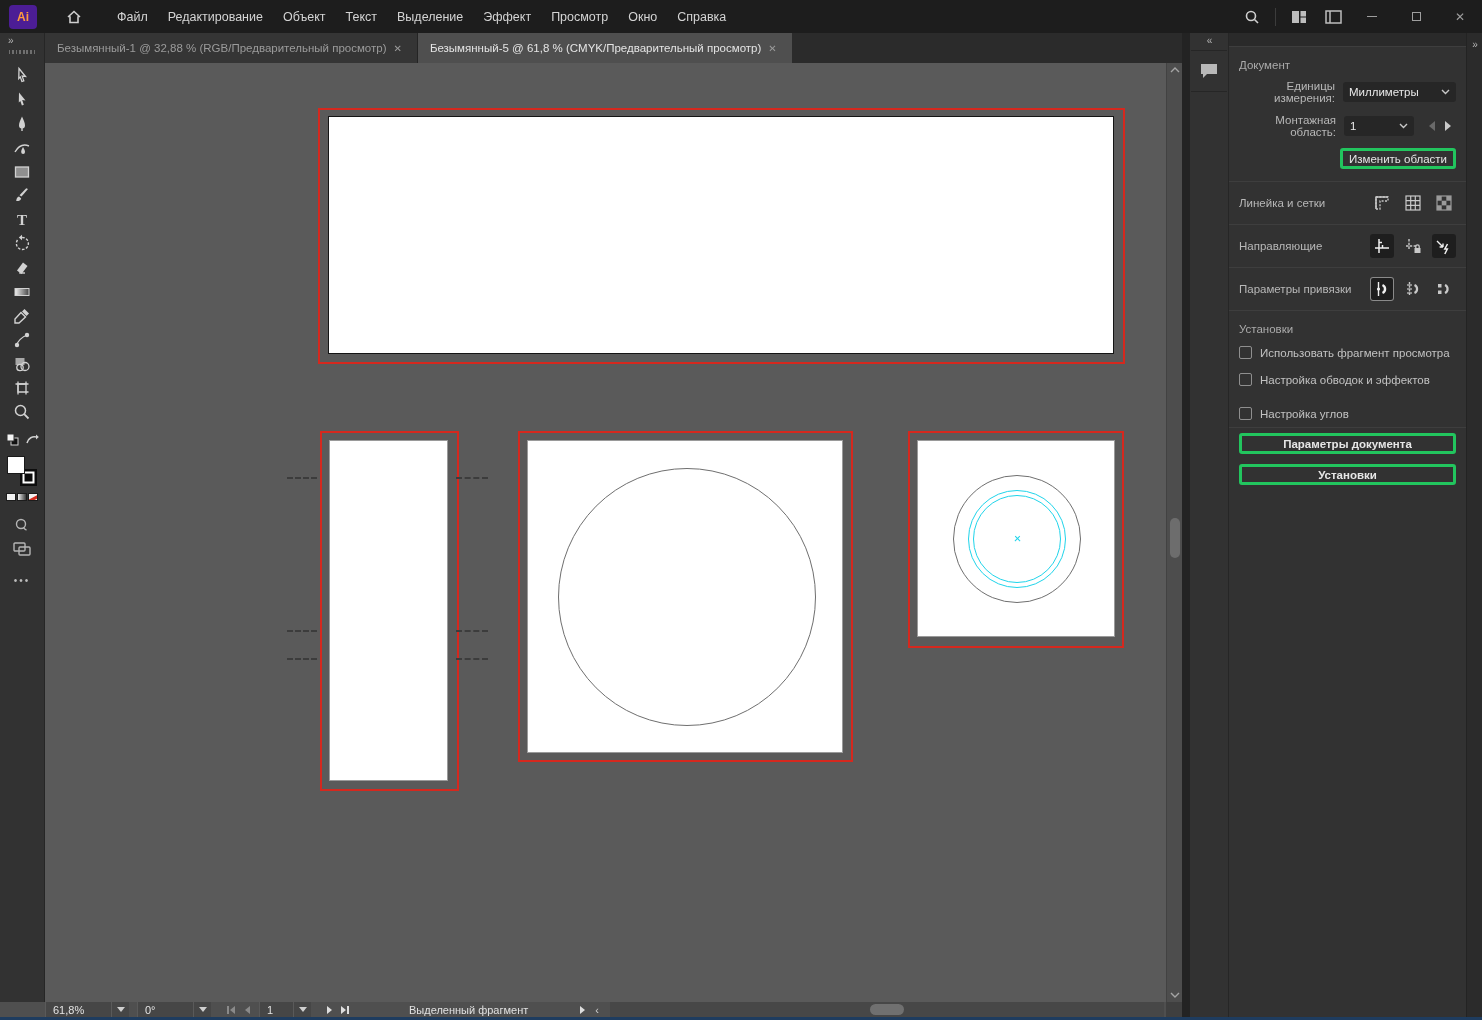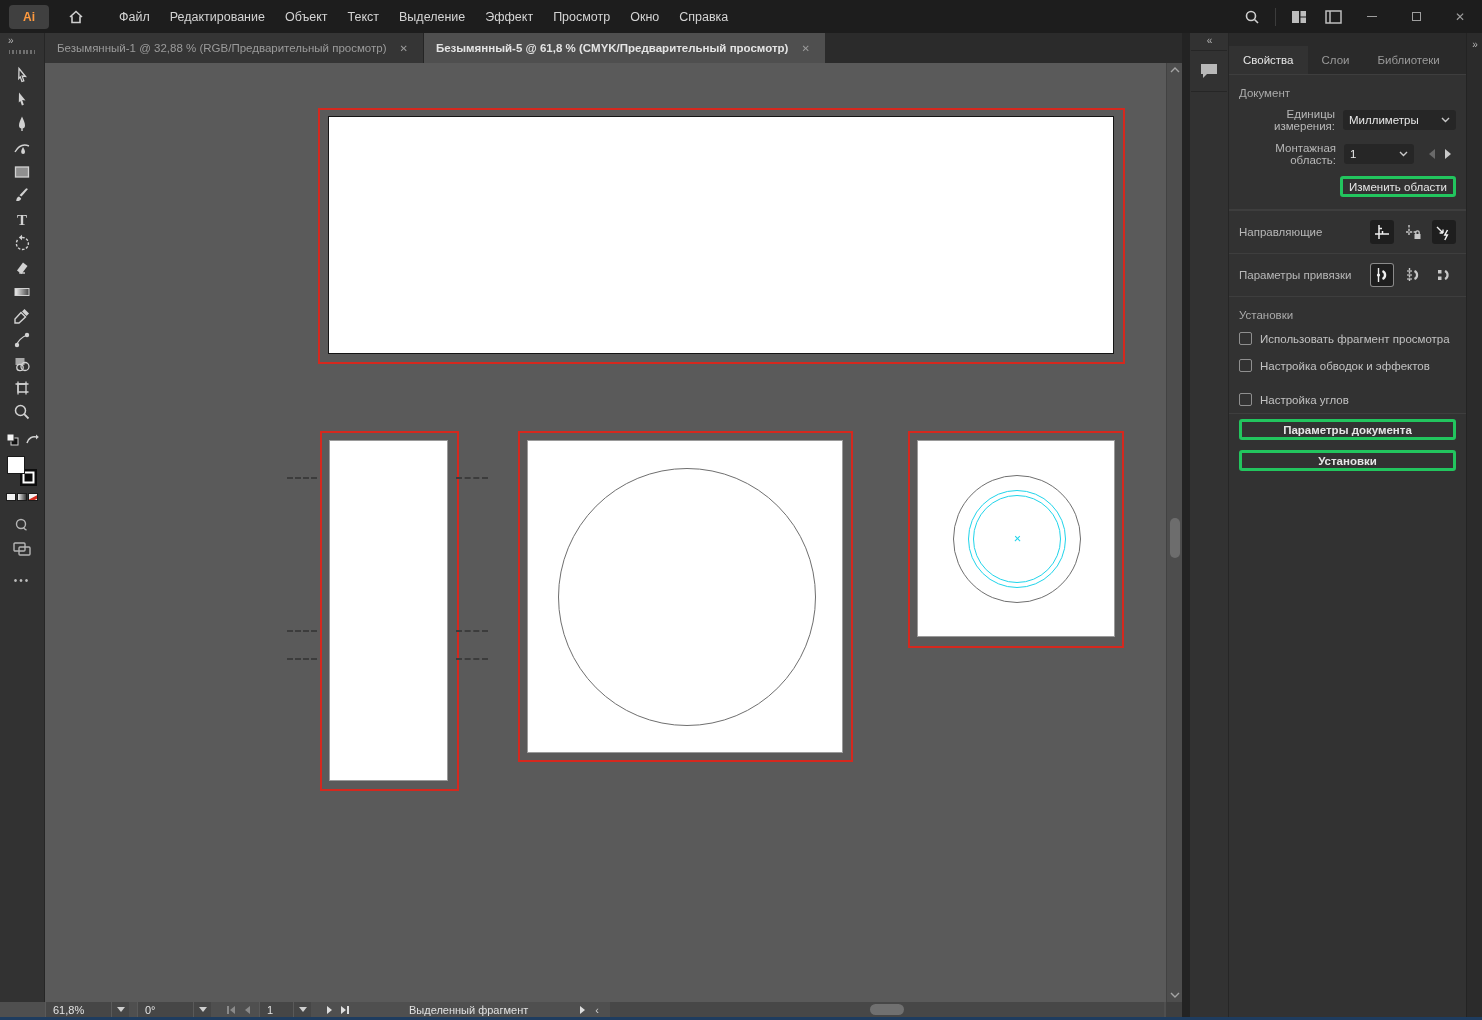--- a/index.html
+++ b/index.html
@@ -4,37 +4,37 @@
 <style>
   * { margin:0; padding:0; box-sizing:border-box; }
   html,body { width:1482px; height:1020px; overflow:hidden; background:#1e1e1e;
     font-family:"Liberation Sans","DejaVu Sans",sans-serif; }
   .abs { position:absolute; }
   #app { position:relative; width:1482px; height:1020px; }
 
   
   #titlebar { left:0; top:0; width:1482px; height:33px; background:#1d1d1d;
     display:flex; align-items:center; color:#d4d4d4; }
-  #ai-logo { width:40px; height:24px; margin:0 12px 0 9px; background:#404040;
+  #ai-logo { width:28px; height:24px; margin:0 22px 0 9px; background:#4c1d95;
     border-radius:4px; color:#ff9a3e; font-size:12px; font-weight:bold;
     display:flex; align-items:center; justify-content:center; }
   #home-btn { width:30px; height:24px; display:flex; align-items:center; justify-content:center; margin-right:18px; }
   .menu-item { padding:0 10px; font-size:12.5px; height:33px; display:flex; align-items:center; cursor:default; }
   #titlebar-right { margin-left:auto; display:flex; align-items:center; height:33px; }
   .tb-icon { width:34px; height:33px; display:flex; align-items:center; justify-content:center; }
   .tb-sep { width:1px; height:18px; background:#3c3c3c; margin:0 6px; }
   .winbtn { width:44px; height:33px; display:flex; align-items:center; justify-content:center; color:#9e9e9e; font-size:12px; }
   .minbar { width:10px; height:1.5px; background:#9e9e9e; display:block; }
   .maxbox { width:9px; height:9px; border:1.5px solid #9e9e9e; display:block; }
 
   
   #tabbar { left:45px; top:33px; width:1137px; height:30px; background:#2b2b2b; display:flex; }
-  .doctab { height:30px; display:flex; align-items:center; padding:0 12px; font-size:11.5px; gap:10px; }
+  .doctab { height:30px; display:flex; align-items:center; padding:0 12px; font-size:11.5px; gap:4px; }
   .doctab.inactive { background:#353535; color:#9b9b9b; border-right:1px solid #242424; }
-  .doctab.active { background:#4f4f4f; color:#e4e4e4;font-weight:bold; }
+  .doctab.active { background:#4f4f4f; color:#e4e4e4; }
   .tab-close { color:#9b9b9b; font-size:10px; padding:2px 3px; }
 
   
   #toolbar { left:0; top:33px; width:45px; height:969px; background:#323232;
     border-right:1px solid #262626; display:flex; flex-direction:column; align-items:center; }
   #toolbar-collapse { align-self:flex-start; color:#b5b5b5; font-size:10px; padding:2px 0 0 8px; letter-spacing:-1px; }
   #toolbar-grip { width:26px; height:4px; margin:4px 0 10px 0;
     background:repeating-linear-gradient(90deg,#6f6f6f 0 1.5px,transparent 1.5px 3.5px); }
   .tool { width:36px; height:24px; display:flex; align-items:center; justify-content:center; }
   .tool svg { display:block; }
@@ -383,25 +383,20 @@
     <div id="dock-collapse">«</div>
     <div id="comment-box">
       <svg width="20" height="18" viewBox="0 0 20 18">
           <path d="M2,2 H18 V12 H8 L4,16 V12 H2 Z" fill="#b8b8b8"></path>
         </svg>
     </div>
   </div>
 
   <div id="panel" class="abs">
     <div id="panel-topstrip"></div>
-    <div id="panel-tabs">
-      <div class="ptab active">Свойства</div>
-      <div class="ptab">Слои</div>
-      <div class="ptab">Библиотеки</div>
-    </div>
 
     <div id="panel-body">
       <div class="divider"></div>
 
       <div class="sec-title">Документ</div>
 
       <div class="field-row">
         <span class="field-label">Единицы измерения:</span>
         <div class="select" id="units-select">
           <span>Миллиметры</span>
@@ -426,20 +421,45 @@
             <span class="tri-r"></span>
           </div>
       </div>
 
       <div id="edit-artboards-row">
         <button class="panel-btn" id="edit-artboards-btn">Изменить области</button>
       </div>
 
       <div class="divider"></div>
 
+      <div class="icon-row">
+        <span class="field-label">Линейка и сетки</span>
+        <div class="picon">
+          <svg width="18" height="18" viewBox="0 0 18 18">
+              <path d="M3,3 H15 V7 H7 V15 H3 Z" fill="none" stroke="#c8c8c8" stroke-width="1.3" stroke-dasharray="2 1.4"></path>
+              <path d="M3,3 H15 M3,3 V15" stroke="#c8c8c8" stroke-width="1.6"></path>
+            </svg>
+        </div>
+        <div class="picon">
+          <svg width="18" height="18" viewBox="0 0 18 18">
+              <rect x="2" y="2" width="14" height="14" fill="none" stroke="#c8c8c8" stroke-width="1.2"></rect>
+              <path d="M6.7,2 V16 M11.3,2 V16 M2,6.7 H16 M2,11.3 H16" stroke="#c8c8c8" stroke-width="1.2"></path>
+            </svg>
+        </div>
+        <div class="picon">
+          <svg width="18" height="18" viewBox="0 0 18 18">
+              <rect x="2" y="2" width="14" height="14" fill="none" stroke="#9a9a9a" stroke-width="1.2"></rect>
+              <rect x="2" y="2" width="4.7" height="4.7" fill="#9a9a9a"></rect>
+              <rect x="11.3" y="2" width="4.7" height="4.7" fill="#9a9a9a"></rect>
+              <rect x="6.7" y="6.7" width="4.7" height="4.7" fill="#9a9a9a"></rect>
+              <rect x="2" y="11.3" width="4.7" height="4.7" fill="#9a9a9a"></rect>
+              <rect x="11.3" y="11.3" width="4.7" height="4.7" fill="#9a9a9a"></rect>
+            </svg>
+        </div>
+      </div>
 
       <div class="divider"></div>
 
       <div class="icon-row">
         <span class="field-label">Направляющие</span>
         <div class="picon pressed">
           <svg width="18" height="18" viewBox="0 0 18 18">
               <path d="M6,2 V16 M2,11 H16 M9.5,11 V8 M6,5.5 H9" stroke="#f0f0f0" stroke-width="1.5" fill="none"></path>
             </svg>
         </div>

